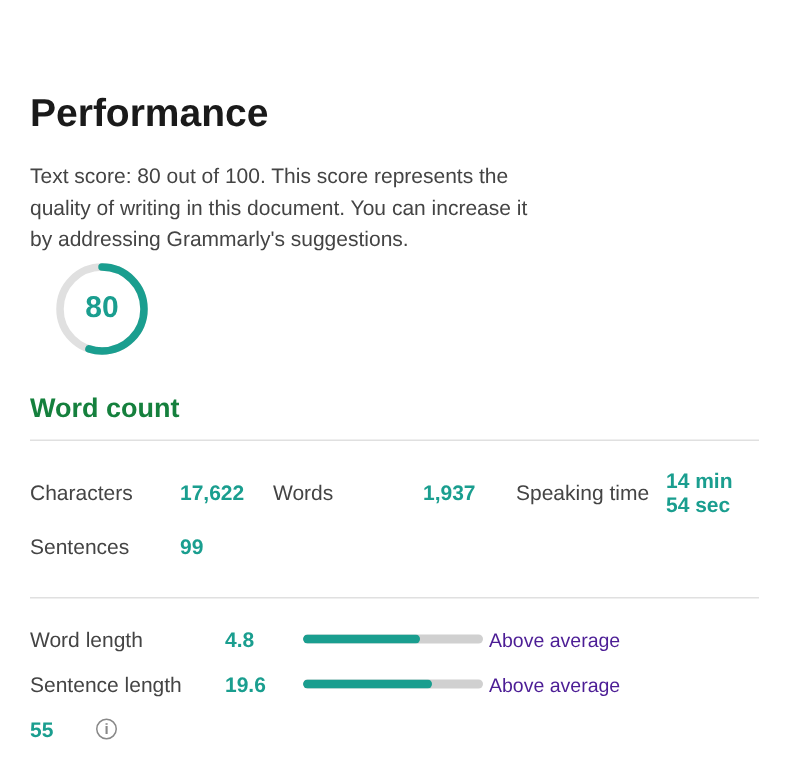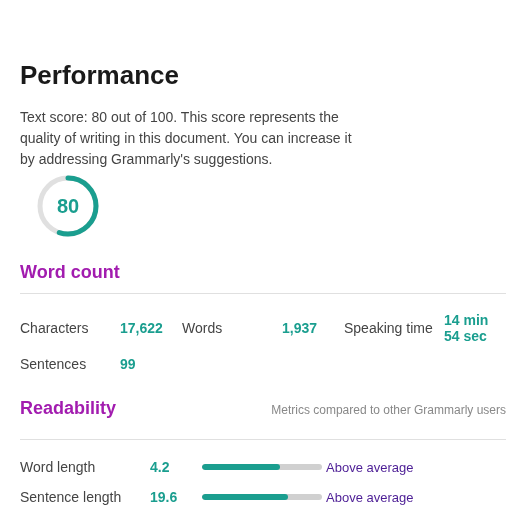--- a/index.html
+++ b/index.html
@@ -49,21 +49,21 @@
       top: 50%;
       left: 50%;
       transform: translate(-50%, -50%);
       font-size: 20px;
       font-weight: 700;
       color: #1a9e8f;
     }
     .section-title {
       font-size: 18px;
       font-weight: 700;
-      color: #a21caf;
+      color: #15803d;
       margin-bottom: 10px;
     }
     .divider {
       border: none;
       border-top: 1px solid #e0e0e0;
       margin-bottom: 12px;
     }
     .stats-grid {
       display: grid;
       grid-template-columns: 1fr 1fr 1fr;
@@ -204,29 +204,25 @@
     </div>
 
     <div class="stat-row">
       <span class="stat-label">Sentences</span>
       <span class="stat-value">99</span>
     </div>
   </div>
 </div>
 
 <div class="readability-section">
-  <div class="readability-header">
-    <h2 class="section-title">Readability</h2>
-    <span class="readability-note">Metrics compared to other Grammarly users</span>
-  </div>
   <hr class="divider">
 
   <div class="readability-row">
     <span class="readability-label">Word length</span>
-    <span class="readability-value">4.2</span>
+    <span class="readability-value">4.8</span>
     <div class="readability-bar-container">
       <div class="bar-track">
         <div class="bar-fill" style="width: 65%"></div>
       </div>
       <span class="bar-label">Above average</span>
     </div>
   </div>
 
   <div class="readability-row">
     <span class="readability-label">Sentence length</span>

